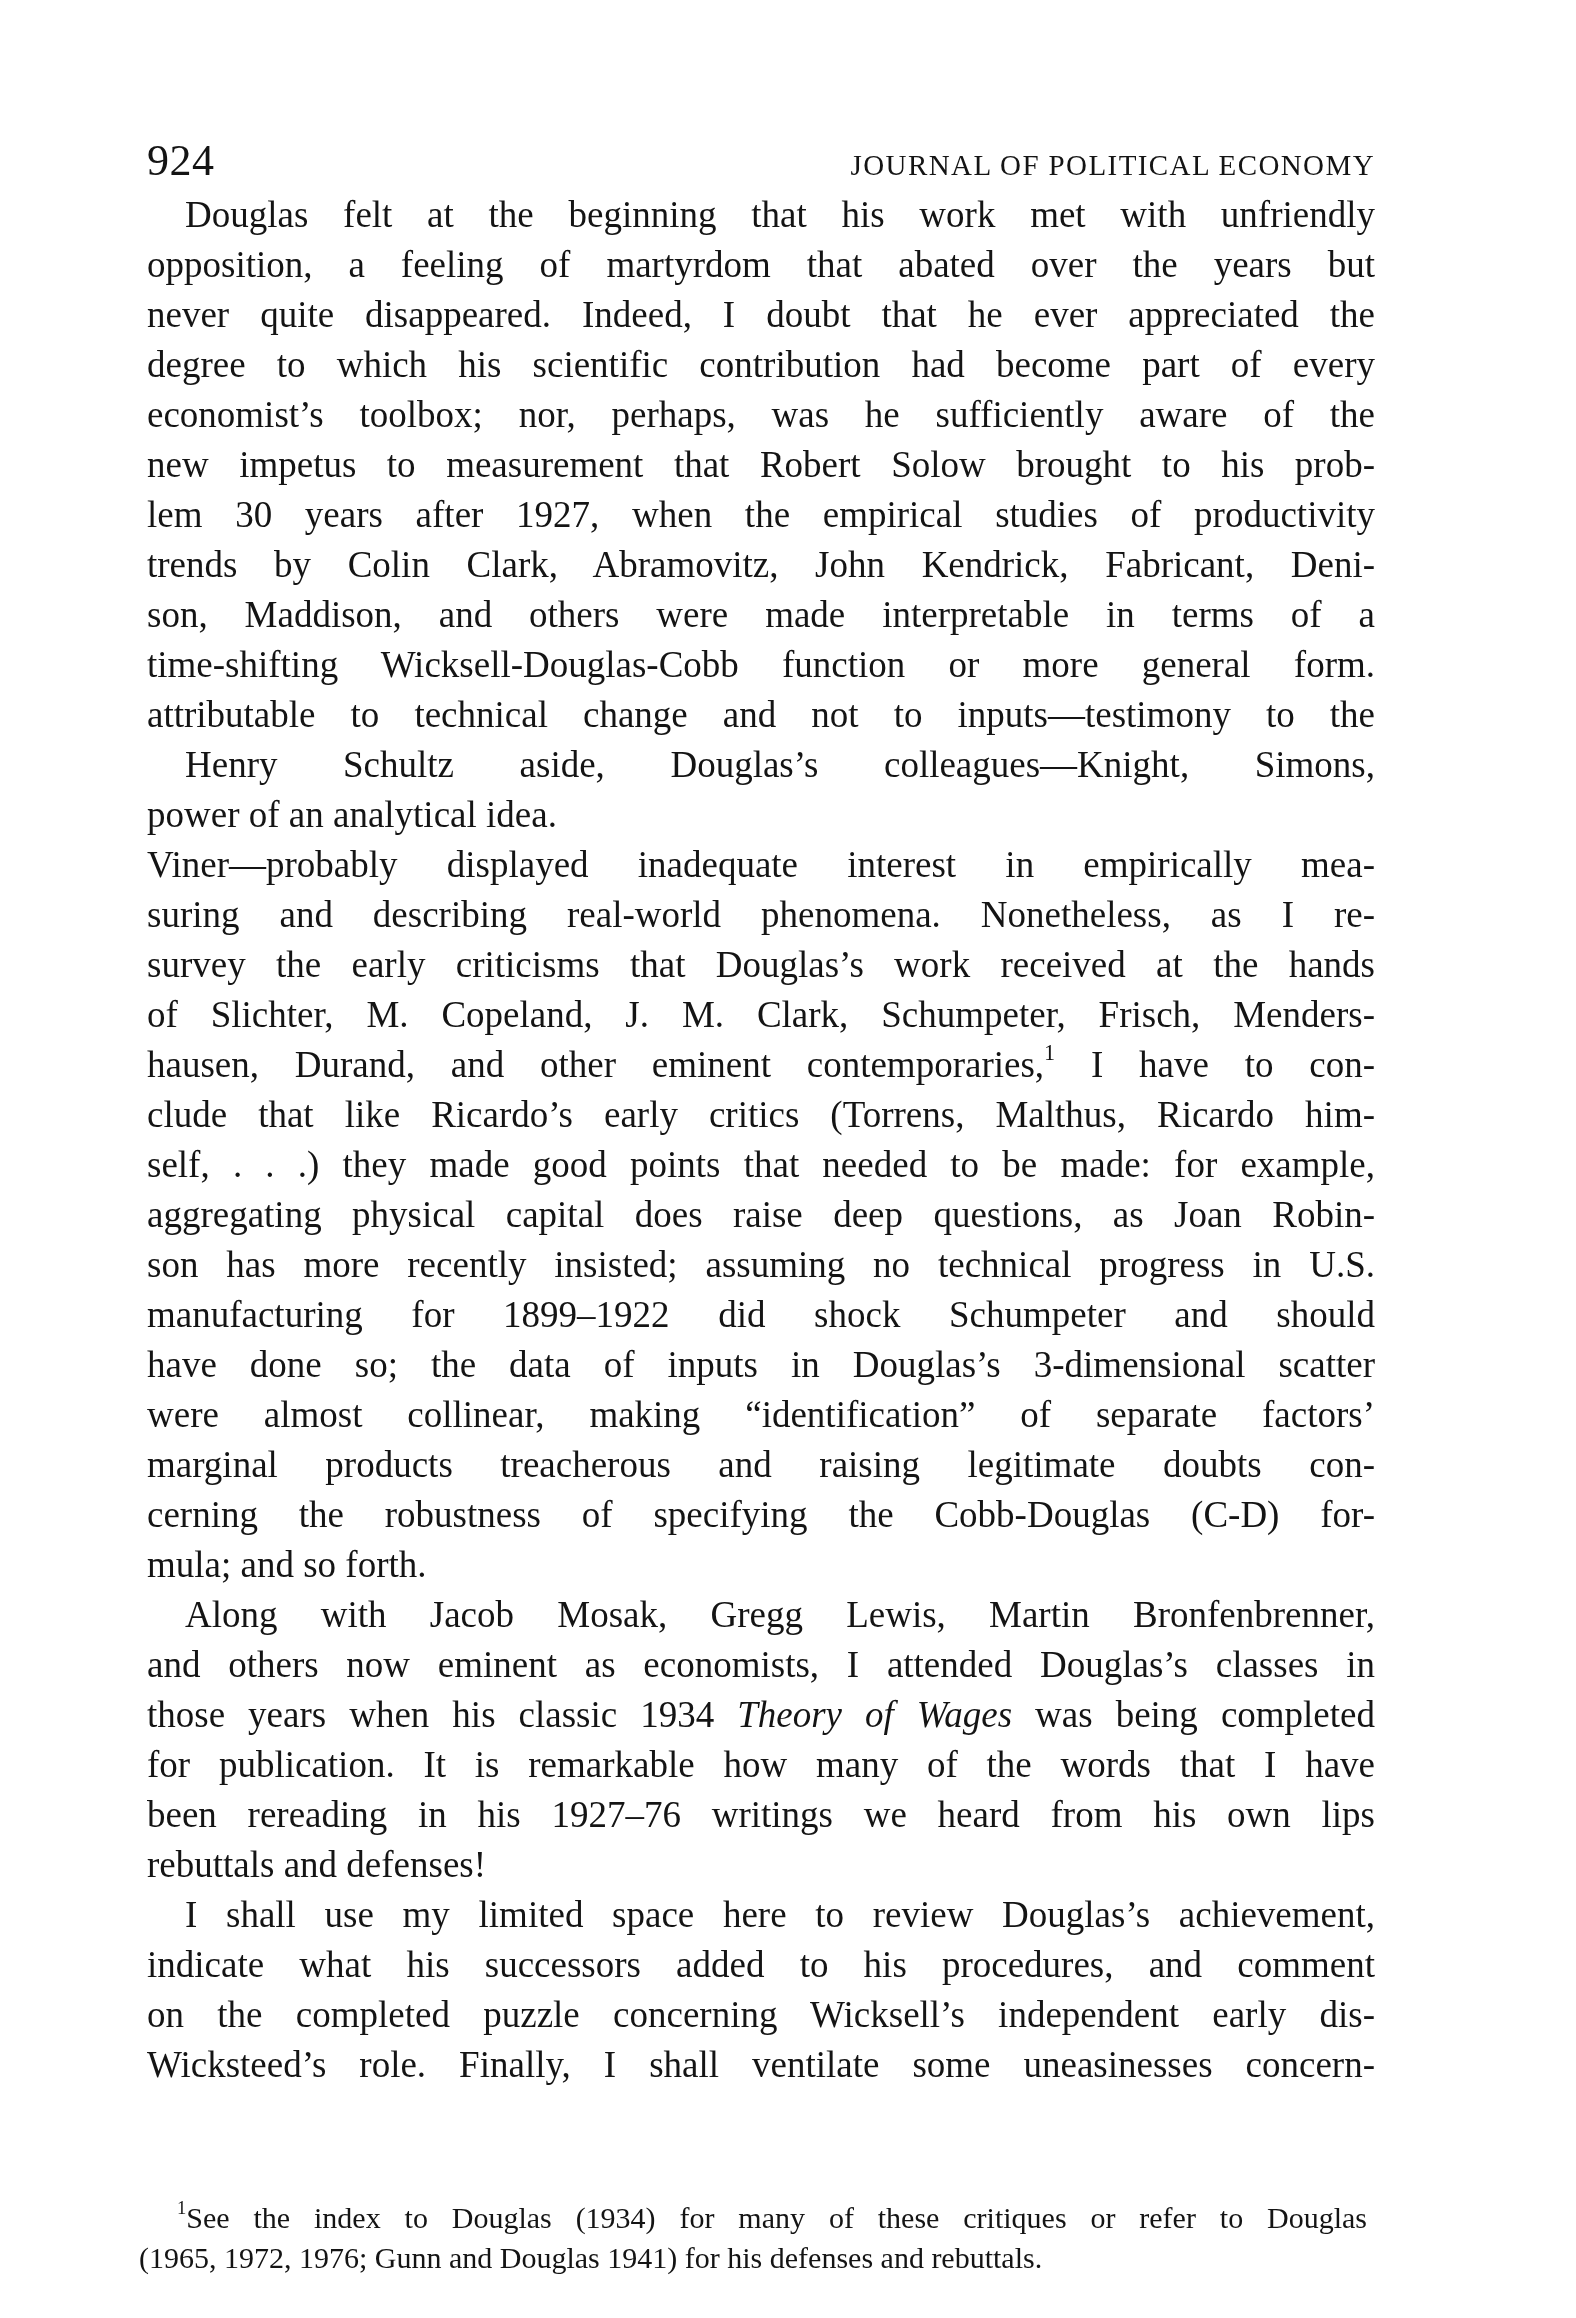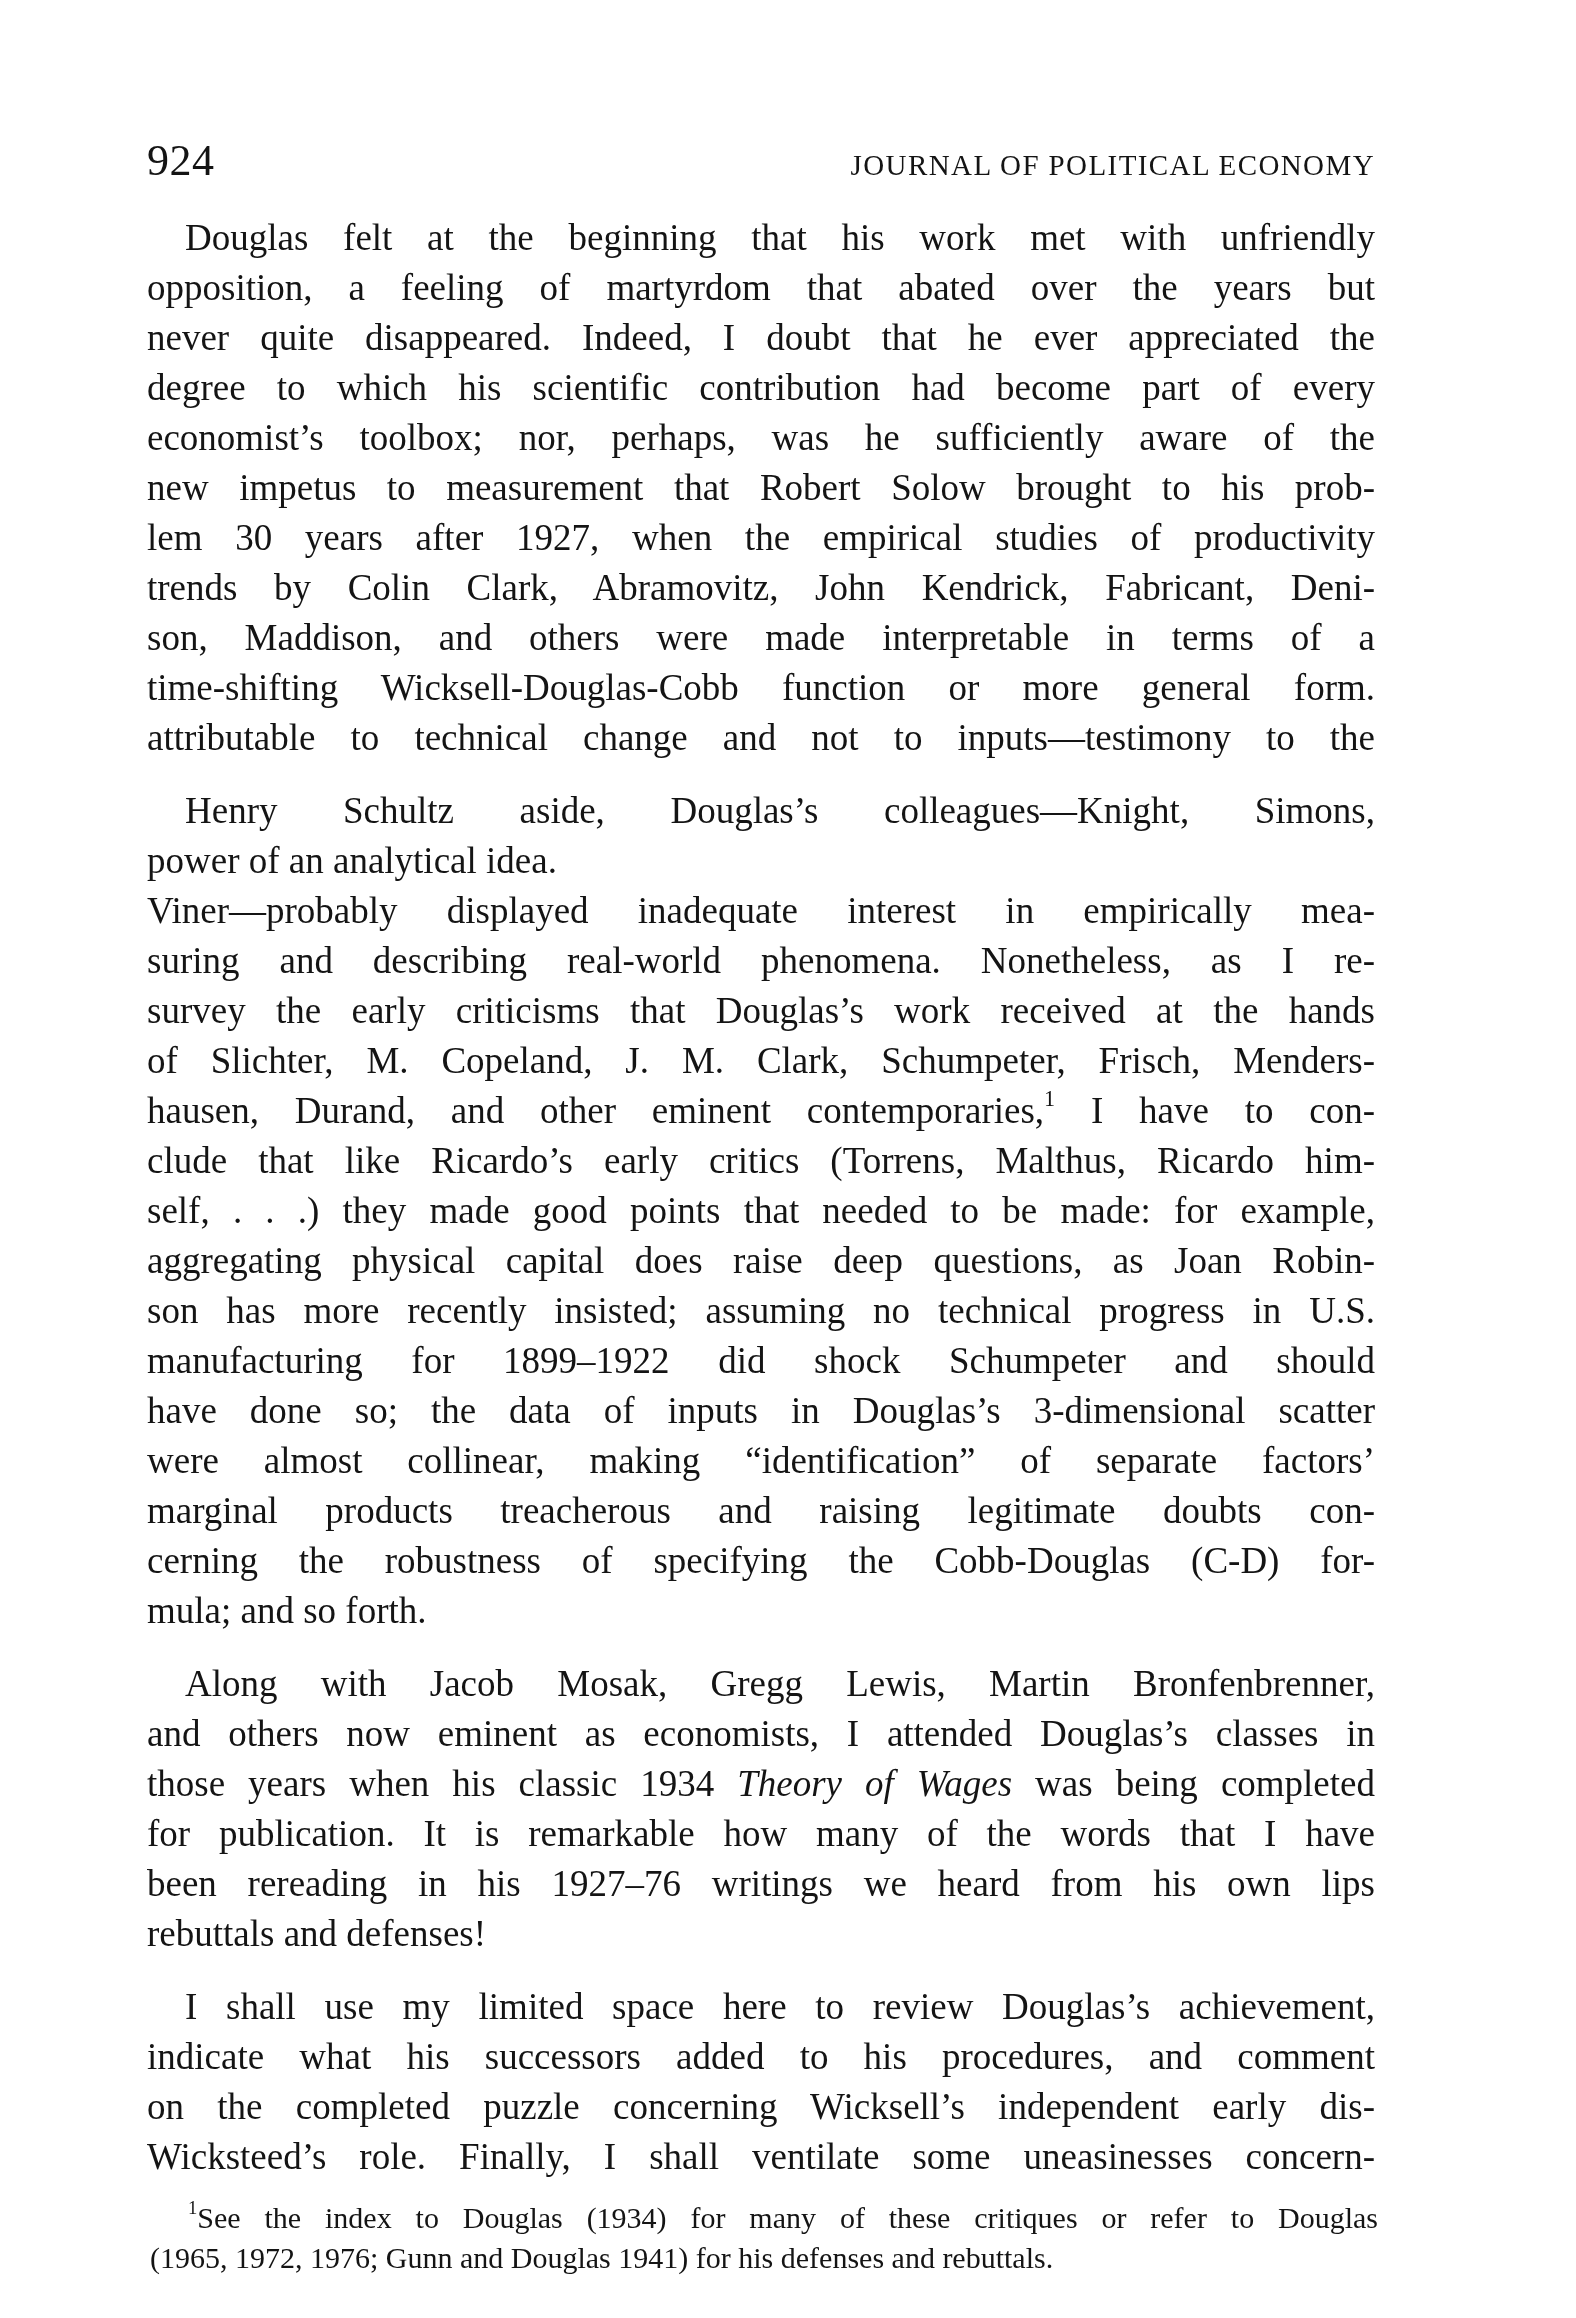--- a/index.html
+++ b/index.html
@@ -6,25 +6,25 @@
   body { width: 1577px; height: 2504px; position: relative; overflow: hidden;
          font-family: "Liberation Serif", "DejaVu Serif", serif; color: #141414; }
   .page { position: absolute; left: 0; top: 0; width: 1577px; height: 2504px; }
   .running-head { position: absolute; left: 147px; top: 135px; width: 1228px; height: 46px;
                   display: flex; justify-content: space-between; align-items: baseline; }
   .folio { font-size: 44px; letter-spacing: 0.5px; }
   .journal-title { font-size: 29px; letter-spacing: 1.4px; }
   .body-text { position: absolute; left: 147px; top: 190px; width: 1228px; }
   .line { display: block; font-size: 37px; line-height: 50px; height: 50px;
           text-align: justify; text-align-last: justify; white-space: nowrap; overflow: visible; }
-  .line.indent { padding-left: 38px; margin-top: 23px; }
+  .line.indent { padding-left: 38px; }
   .line.last { text-align-last: left; }
   .line .ital { font-style: italic; }
   sup { font-size: 0.6em; line-height: 0; vertical-align: 0.75em; }
-  .footnotes { position: absolute; left: 150px; top: 2198px; width: 1228px; }
+  .footnotes { position: absolute; left: 139px; top: 2198px; width: 1228px; }
   .fn-line { display: block; font-size: 30px; line-height: 40px; height: 40px;
              text-align: justify; text-align-last: justify; white-space: nowrap; }
   .fn-line.indent { padding-left: 38px; }
   .fn-line.last { text-align-last: left; }
   .fn-line sup { font-size: 0.62em; }
 </style>
 </head>
 <body>
 
 <div class="page">

